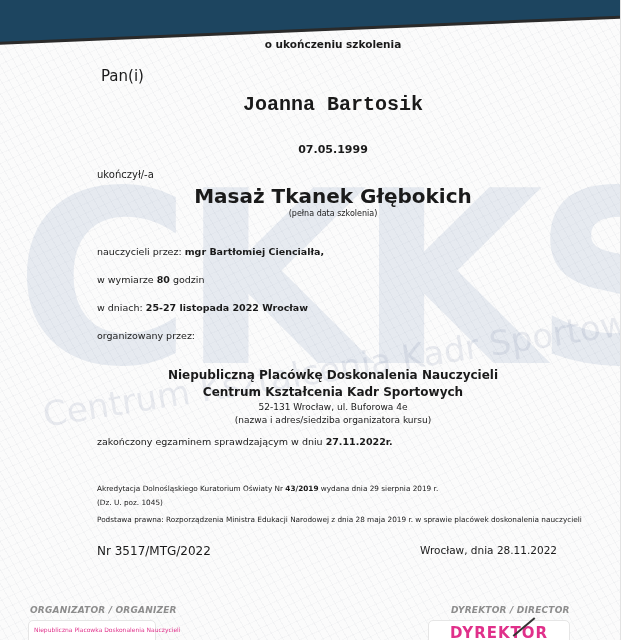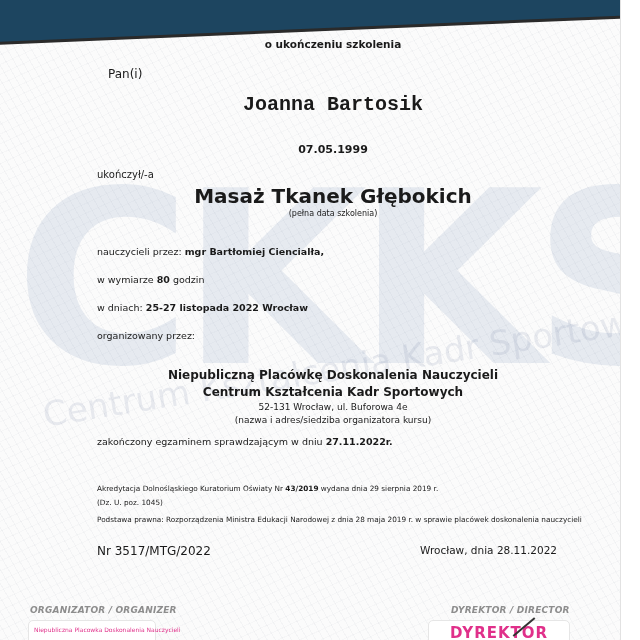--- a/index.html
+++ b/index.html
@@ -38,21 +38,21 @@
     .wm-letters { left: 15px; top: 160px; font-size: 240px; letter-spacing: -10px; line-height: 1; }
     .wm-line {
       left: 40px; top: 395px; font-size: 34px; font-weight: normal;
       transform: rotate(-9deg); transform-origin: left top;
       color: rgba(90,110,150,0.12);
       white-space: nowrap;
     }
 
     .center { position: absolute; left: 0; width: 620px; text-align: center; padding-left: 23px; }
     .t-heading { top: 38px; font-size: 10.5px; font-weight: bold; }
-    .t-pan { position: absolute; left: 108px; top: 67px; font-size: 12px; }
+    .t-pan { position: absolute; left: 101px; top: 67px; font-size: 15px; }
     .t-name { top: 93px; font-size: 20px; font-weight: bold; font-family: Liberation Mono, monospace; }
     .t-name-cap { top: 118px; font-size: 8px; }
     .t-dob { top: 143px; font-size: 11px; font-weight: bold; }
     .t-dob-cap { top: 157px; font-size: 8px; }
     .t-completed { position: absolute; left: 97px; top: 169px; font-size: 10px; }
     .t-course { top: 184px; font-size: 20px; font-weight: bold; }
     .t-course-cap { top: 209px; font-size: 8px; }
 
     .line { position: absolute; left: 97px; font-size: 9.5px; white-space: nowrap; }
     .line b { font-weight: bold; }

